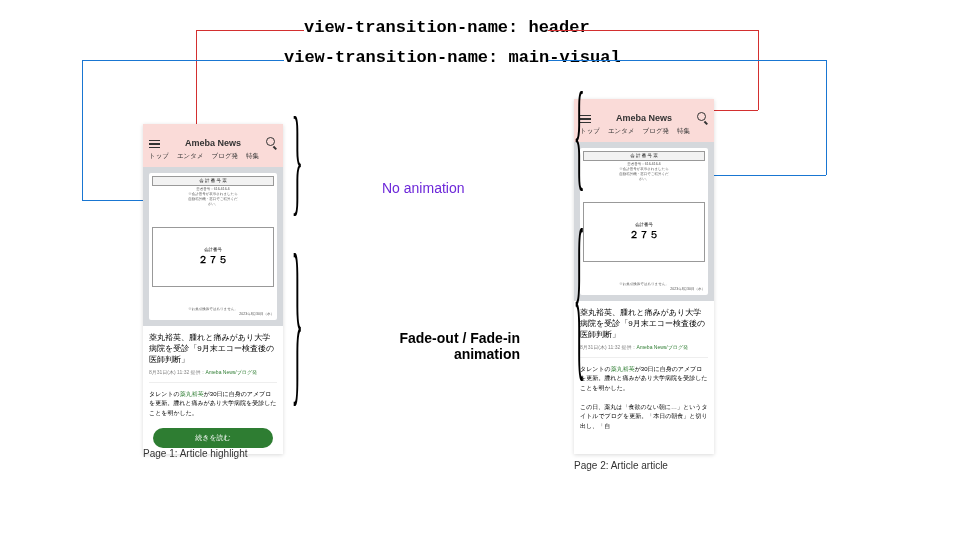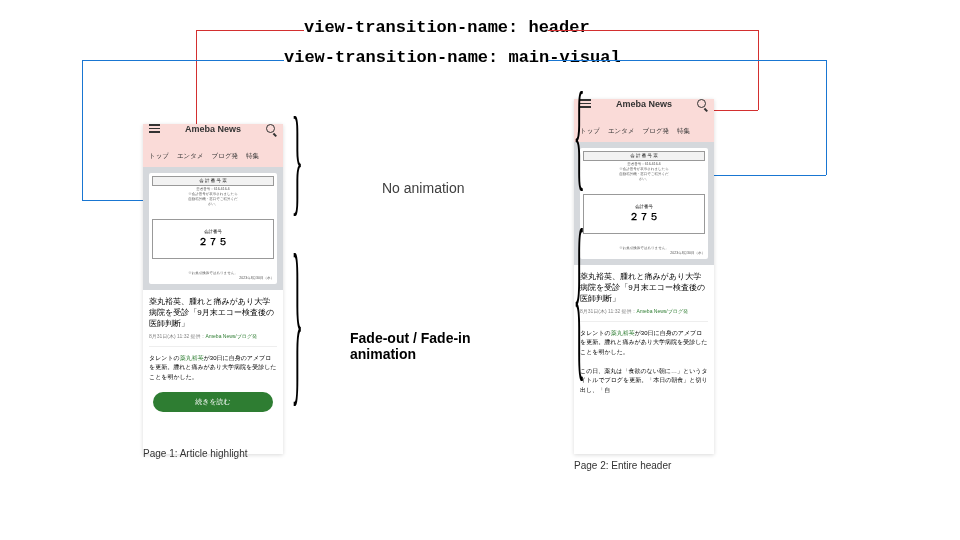--- a/index.html
+++ b/index.html
@@ -3,33 +3,33 @@
 <meta charset="utf-8">
 <style>
 *{margin:0;padding:0;box-sizing:border-box}
 body{font-family:Arial,sans-serif;width:960px;height:540px;position:relative;background:#fff}
 .label{position:absolute;font-family:'Courier New',monospace;font-size:17px;font-weight:600}
 .line-red{position:absolute;border-top:1px solid #d32f2f}
 .line-red-v{position:absolute;border-left:1px solid #d32f2f}
 .line-blue{position:absolute;border-top:1px solid #1976d2}
 .line-blue-v{position:absolute;border-left:1px solid #1976d2}
 .phone{position:absolute;width:140px;background:#fff;box-shadow:0 1px 4px rgba(0,0,0,.15);overflow:hidden}
-.header-red{background:#fadbd8;height:24px;display:flex;align-items:flex-start;justify-content:space-between;padding:0 6px}
+.header-red{background:#fadbd8;height:24px;display:flex;align-items:flex-end;justify-content:space-between;padding:0 6px}
 .menu-icon,.search-icon{display:flex;flex-direction:column;gap:2px;width:11px}
 .menu-icon span{height:1.5px;background:#333;width:100%}
 .search-icon{position:relative;width:11px;height:11px}
 .search-icon::before{content:'';position:absolute;width:7px;height:7px;border:1.5px solid #333;border-radius:50%}
 .search-icon::after{content:'';position:absolute;width:4px;height:1.5px;background:#333;bottom:0;right:0;transform:rotate(45deg)}
 .logo{font-size:9px;font-weight:700;color:#333}
 .tabs{background:#fadbd8;display:flex;gap:8px;padding:4px 6px 6px;font-size:6.5px;color:#333}
 .img-area{background:#d5d8dc;padding:6px}
 .ticket{background:#fff;border-radius:2px;padding:3px;font-size:4.5px;text-align:center;line-height:1.4}
 .ticket-title{background:#f2f2f2;border:.5px solid #999;padding:1px;margin-bottom:1px}
 .ticket-sub{font-size:3.5px;color:#555}
-.ticket-box{border:.5px solid #999;margin:12px 0;padding:9px}
+.ticket-box{border:.5px solid #999;margin:20px 0;padding:19px}
 .ticket-num{font-size:10px;font-weight:700}
 .article-title{font-size:8px;font-weight:400;padding:6px 6px 3px;line-height:1.4}
 .meta{font-size:5px;color:#888;padding:0 6px 4px}
 .meta .green{color:#2e7d32}
 .divider{border-top:.5px solid #eee;margin:3px 6px}
 .body-text{font-size:6px;padding:4px 6px;line-height:1.6}
 .body-text .link{color:#2e7d32}
 .btn{background:#2e7d32;color:#fff;border-radius:14px;padding:5px;font-size:7px;text-align:center;margin:6px 10px 10px}
 .caption{position:absolute;font-size:10px;color:#333}
 .brace{position:absolute;font-size:80px;font-family:serif;font-weight:100;transform:scaleX(.3)}
@@ -138,17 +138,17 @@
     <br><br>
     <span>この日、薬丸は「食欲のない朝に…」というタイトルでブログを更新。「本日の朝食」と切り出し、「自</span>
   </div>
 </div>
 
 <div class="brace" style="top:115px;left:278px;transform:scaleX(.3) scaleY(1.5)">}</div>
 <div class="brace" style="top:275px;left:278px;transform:scaleX(.3) scaleY(2.3)">}</div>
 <div class="brace" style="top:90px;left:560px;transform:scaleX(-.3) scaleY(1.5)">}</div>
 <div class="brace" style="top:250px;left:560px;transform:scaleX(-.3) scaleY(2.3)">}</div>
 
-<div class="anno" style="top:180px;left:382px;color:#404040">No animation</div>
-<div class="anno" style="top:330px;left:350px;font-weight:700;text-align:left;width:160px">Fade-out / Fade-in animation</div>
+<div class="anno" style="top:180px;left:382px;color:#6d28d9">No animation</div>
+<div class="anno" style="top:330px;left:360px;font-weight:700;text-align:right;width:160px">Fade-out / Fade-in animation</div>
 
 <div class="caption" style="top:448px;left:143px">Page 1: Article highlight</div>
-<div class="caption" style="top:460px;left:574px">Page 2: Entire header</div>
+<div class="caption" style="top:460px;left:574px">Page 2: Article article</div>
 
 </body></html>

